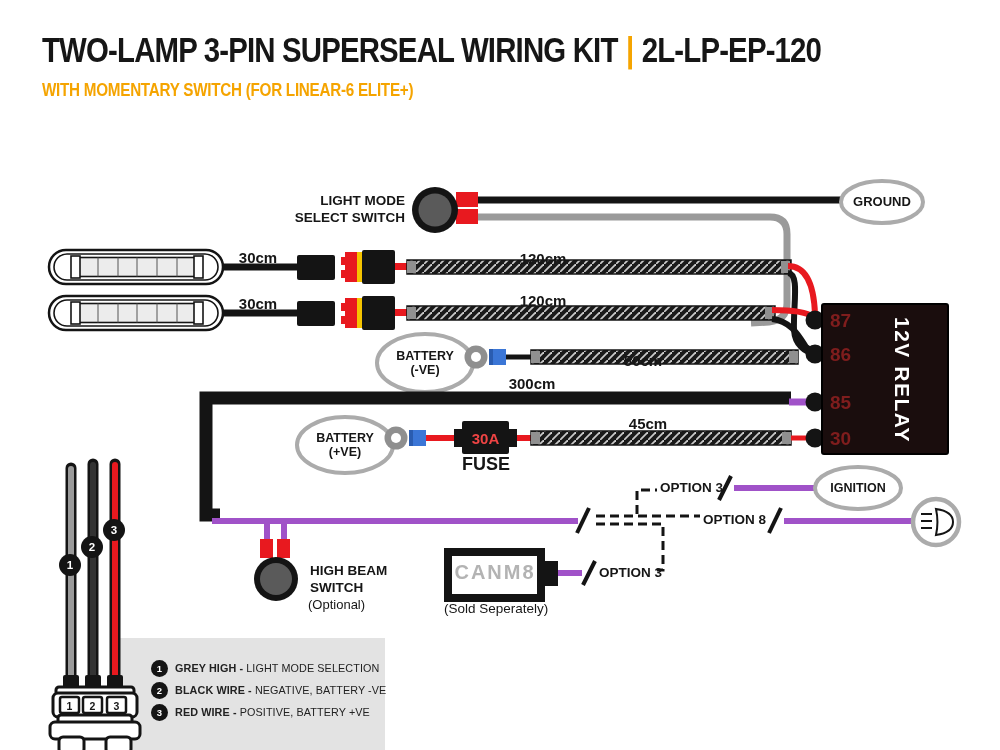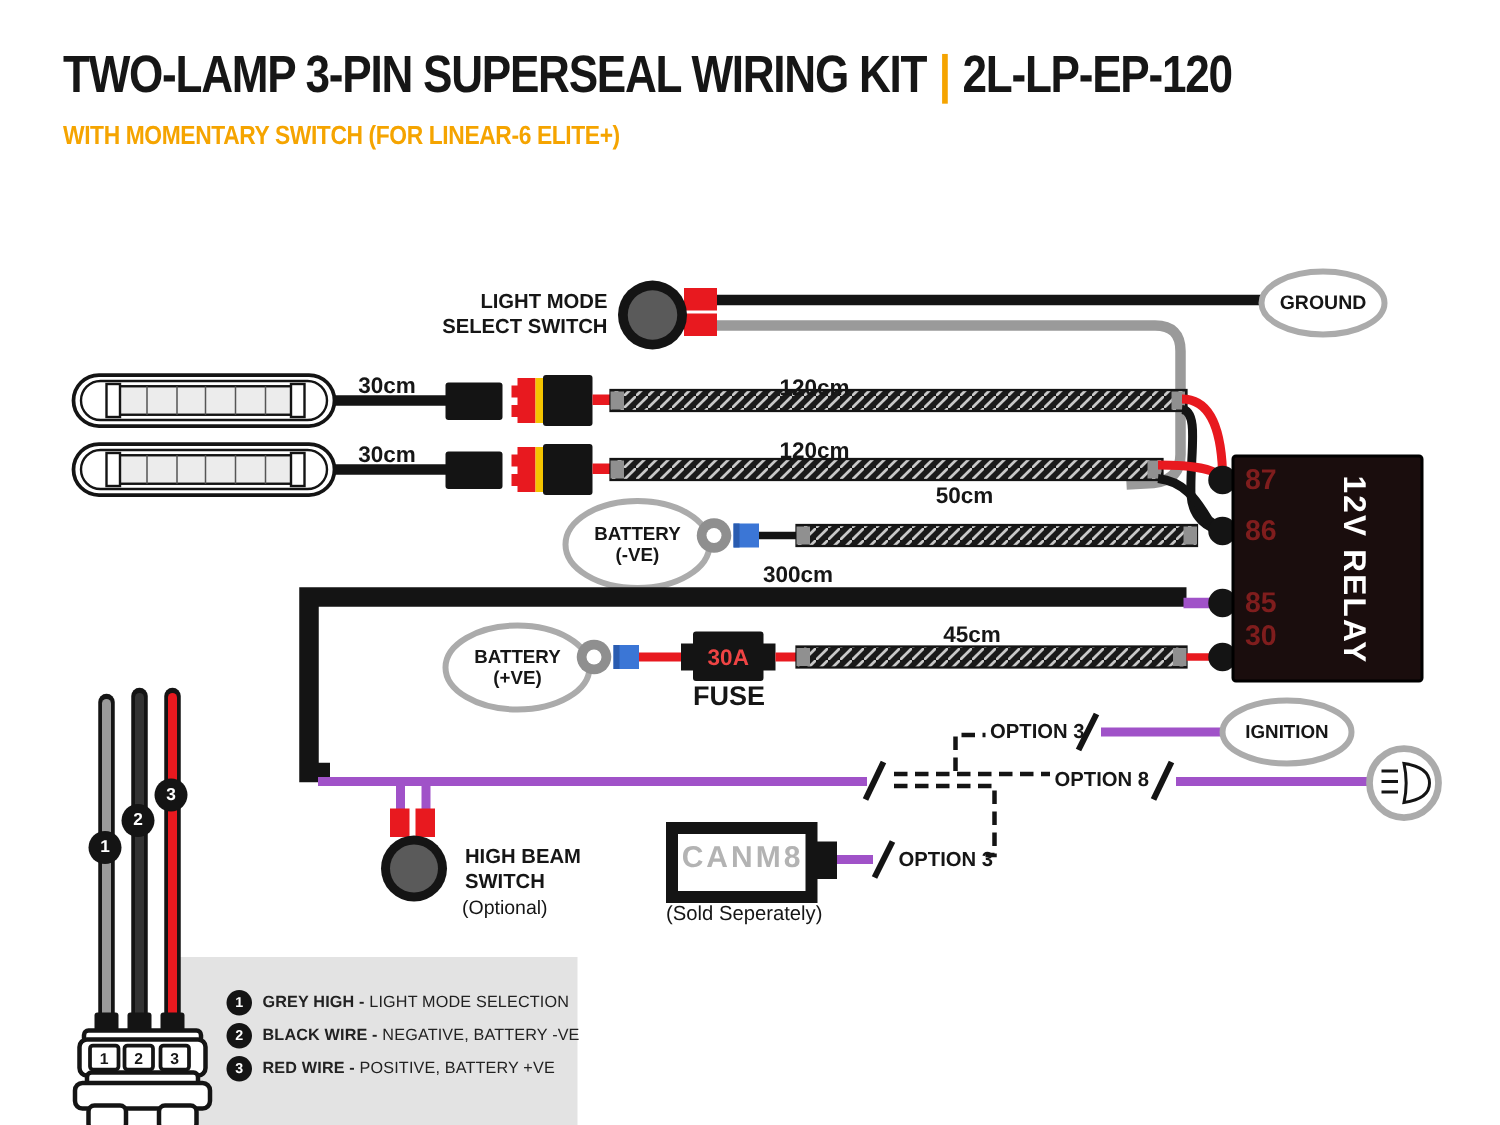--- a/index.html
+++ b/index.html
@@ -240,40 +240,40 @@
     <div>LIGHT MODE</div>
     <div>SELECT SWITCH</div>
   </div>
 
   <div class="abs ovaltxt z2" style="left:841px;top:182px;width:82px;height:40px;font-size:13px">GROUND</div>
 
   <div class="abs cm z2" style="left:258px;top:249px">30cm</div>
   <div class="abs cm z2" style="left:258px;top:295px">30cm</div>
   <div class="abs cm z2" style="left:543px;top:250px">120cm</div>
   <div class="abs cm z2" style="left:543px;top:292px">120cm</div>
-  <div class="abs cm z2" style="left:643px;top:322px">50cm</div>
+  <div class="abs cm z2" style="left:643px;top:352px">50cm</div>
   <div class="abs cm z2" style="left:532px;top:375px">300cm</div>
   <div class="abs cm z2" style="left:648px;top:415px">45cm</div>
 
   <div class="abs ovaltxt z2" style="left:377px;top:335px;width:96px;height:56px">
     <div>BATTERY</div>
     <div>(-VE)</div>
   </div>
   <div class="abs ovaltxt z2" style="left:297px;top:418px;width:96px;height:54px">
     <div>BATTERY</div>
     <div>(+VE)</div>
   </div>
 
   <div class="abs fuse-a z2">30A</div>
   <div class="abs fuse-t z2">FUSE</div>
 
   <div class="abs pin z2" style="left:830px;top:310px">87</div>
   <div class="abs pin z2" style="left:830px;top:344px">86</div>
   <div class="abs pin z2" style="left:830px;top:392px">85</div>
-  <div class="abs pin z2" style="left:830px;top:414px">30</div>
+  <div class="abs pin z2" style="left:830px;top:428px">30</div>
   <div class="abs relay-lbl z2">12V RELAY</div>
 
   <div class="abs dlbl z2" style="left:660px;top:480px">OPTION 3</div>
   <div class="abs dlbl z2" style="left:703px;top:512px">OPTION 8</div>
   <div class="abs dlbl z2" style="left:599px;top:565px">OPTION 3</div>
   <div class="abs ovaltxt z2" style="left:815px;top:468px;width:86px;height:40px">IGNITION</div>
 
   <div class="abs canm8 z2">CANM8</div>
   <div class="abs sold z2">(Sold Seperately)</div>
 

